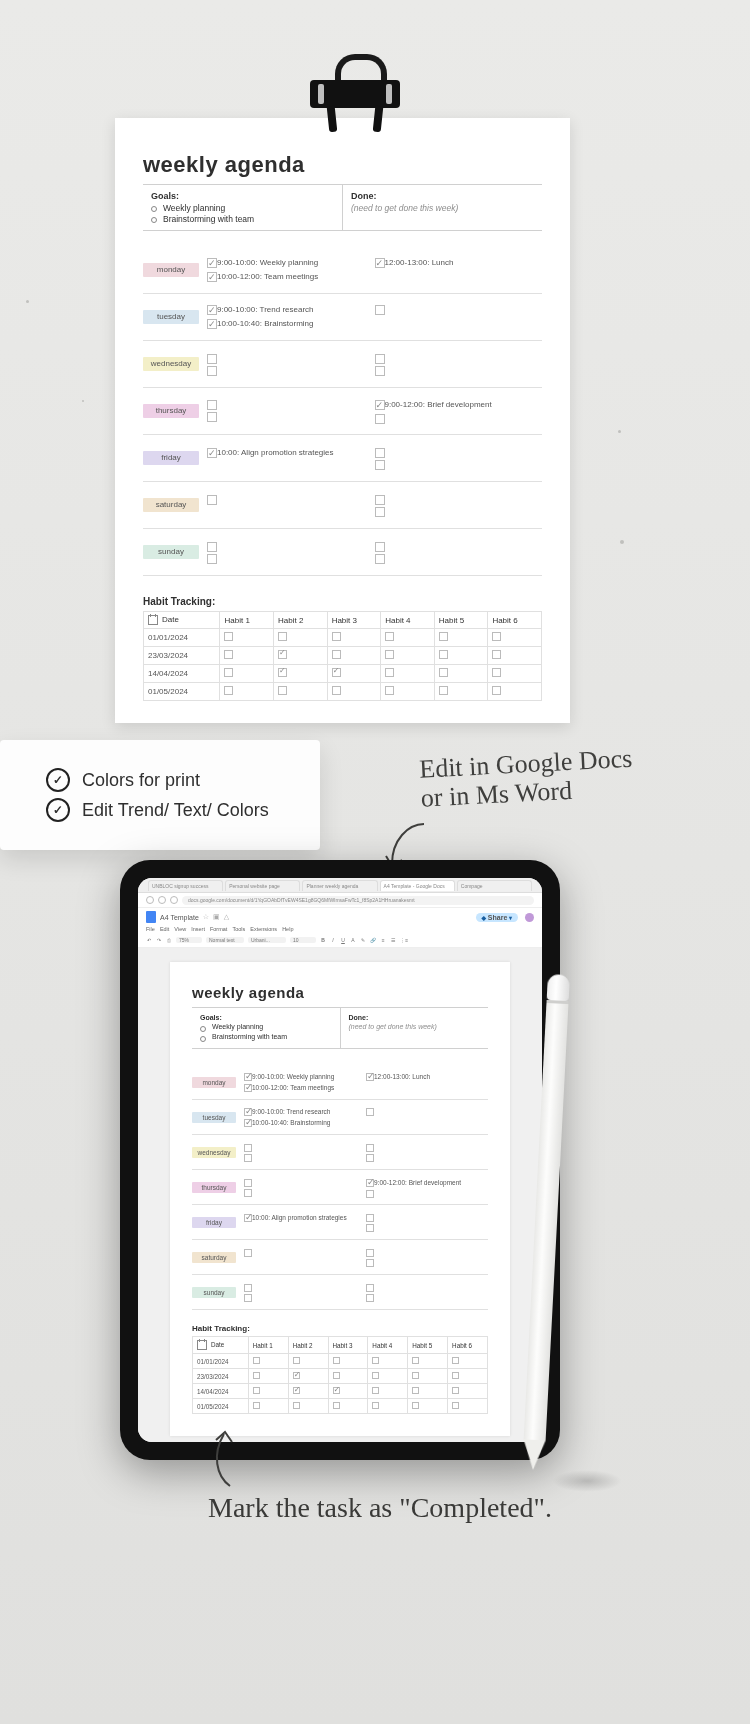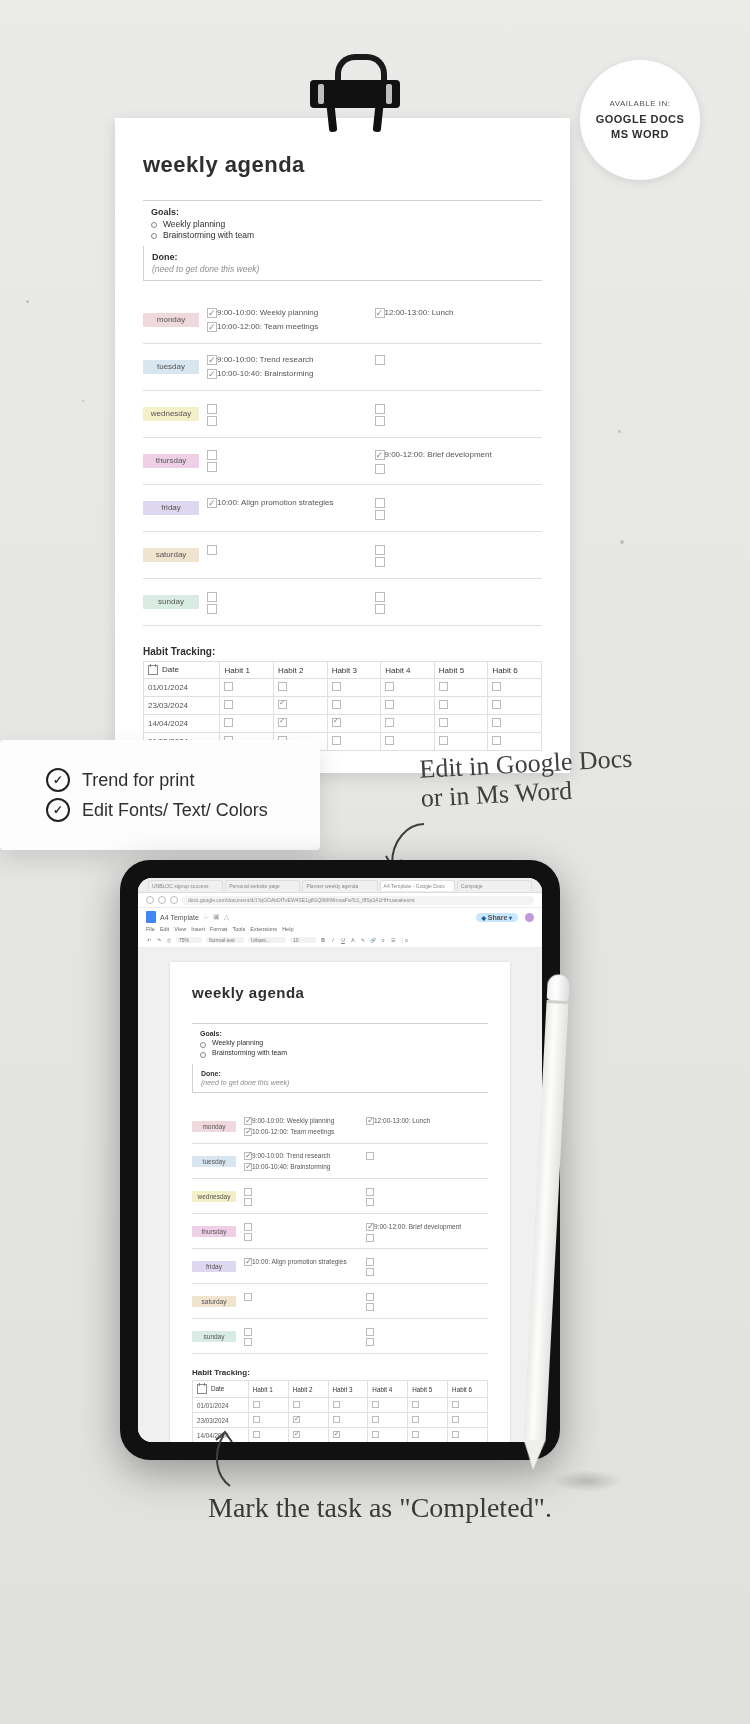--- a/index.html
+++ b/index.html
@@ -39,21 +39,21 @@
 
   .badge{position:absolute;top:60px;right:50px;width:120px;height:120px;background:#fff;border-radius:50%;
     box-shadow:0 2px 10px rgba(0,0,0,.1);display:flex;flex-direction:column;align-items:center;justify-content:center;
     padding:10px;box-sizing:border-box;text-align:center;z-index:4;}
   .badge .t1{font-size:8px;letter-spacing:.5px;color:#555;margin-bottom:4px;}
   .badge .t2{font-size:11px;font-weight:bold;line-height:1.3;letter-spacing:.5px;}
 
   
   .page{position:absolute;left:115px;top:118px;width:455px;background:var(--page-bg);box-shadow:var(--shadow);padding:34px 28px 22px;box-sizing:border-box;}
   .title{font-family:Helvetica,Arial,sans-serif;font-weight:bold;font-size:22px;letter-spacing:.5px;}
-  .sect{display:flex;border-top:1px solid var(--hr);border-bottom:1px solid var(--hr);margin-top:22px;flex-direction:column;}
+  .sect{display:flex;border-top:1px solid var(--hr);border-bottom:1px solid var(--hr);margin-top:6px;}
   .col{flex:1;padding:6px 8px;font-size:8.5px;color:var(--ink);}
   .col+.col{border-left:1px solid var(--hr);}
   .lbl{font-weight:bold;font-size:9px;margin-bottom:2px;}
   .bul{display:flex;gap:6px;align-items:flex-start;margin-top:1px;}
   .bul .dot{width:4px;height:4px;border:1px solid #888;border-radius:50%;margin-top:3px;flex-shrink:0;}
   .muted{color:var(--muted);font-style:italic;}
 
   .days{margin-top:16px;}
   .dayrow{display:flex;align-items:center;padding:6px 0;border-bottom:1px solid var(--rowline);min-height:34px;}
   .daytag{width:56px;height:14px;line-height:14px;font-size:8px;text-align:center;color:#555;margin-right:8px;border-radius:1px;}
@@ -137,24 +137,20 @@
   <div class="speck s3"></div>
   <div class="speck s4"></div>
 
   <div class="clip">
     <div class="top"></div>
       <div class="bodybar"></div>
       <div class="leg l"></div>
       <div class="leg r"></div>
   </div>
 
-  <div class="badge">
-    <div class="t1">AVAILABLE IN:</div>
-    <div class="t2"><span>GOOGLE DOCS</span><br><span>MS WORD</span></div>
-  </div>
 
   <div class="page" id="page-top">
       <div class="title">weekly agenda</div>
   <div class="sect">
     <div class="col">
           <div class="lbl">Goals:</div>
       <div class="bul">
             <span class="dot"></span>
             <span>Weekly planning</span>
           </div>
@@ -377,25 +373,25 @@
             <td><span class="hchk "></span></td>
             <td><span class="hchk "></span></td>
           </tr>
         </tbody>
       </table>
     </div>
 
   <div class="feat">
     <div class="fr">
       <span class="circ">✓</span>
-      <span>Trend for print</span>
+      <span>Colors for print</span>
     </div>
     <div class="fr">
       <span class="circ">✓</span>
-      <span>Edit Fonts/ Text/ Colors</span>
+      <span>Edit Trend/ Text/ Colors</span>
     </div>
   </div>
 
   <div class="hand h1">Edit in Google Docs or in Ms Word</div>
   <svg class="arrow a1" viewBox="0 0 50 52">
       <path d="M42 4 C 26 4, 10 20, 10 44"></path>
       <path d="M4 36 L10 46 L20 40"></path>
     </svg>
 
   <div class="ipad">

